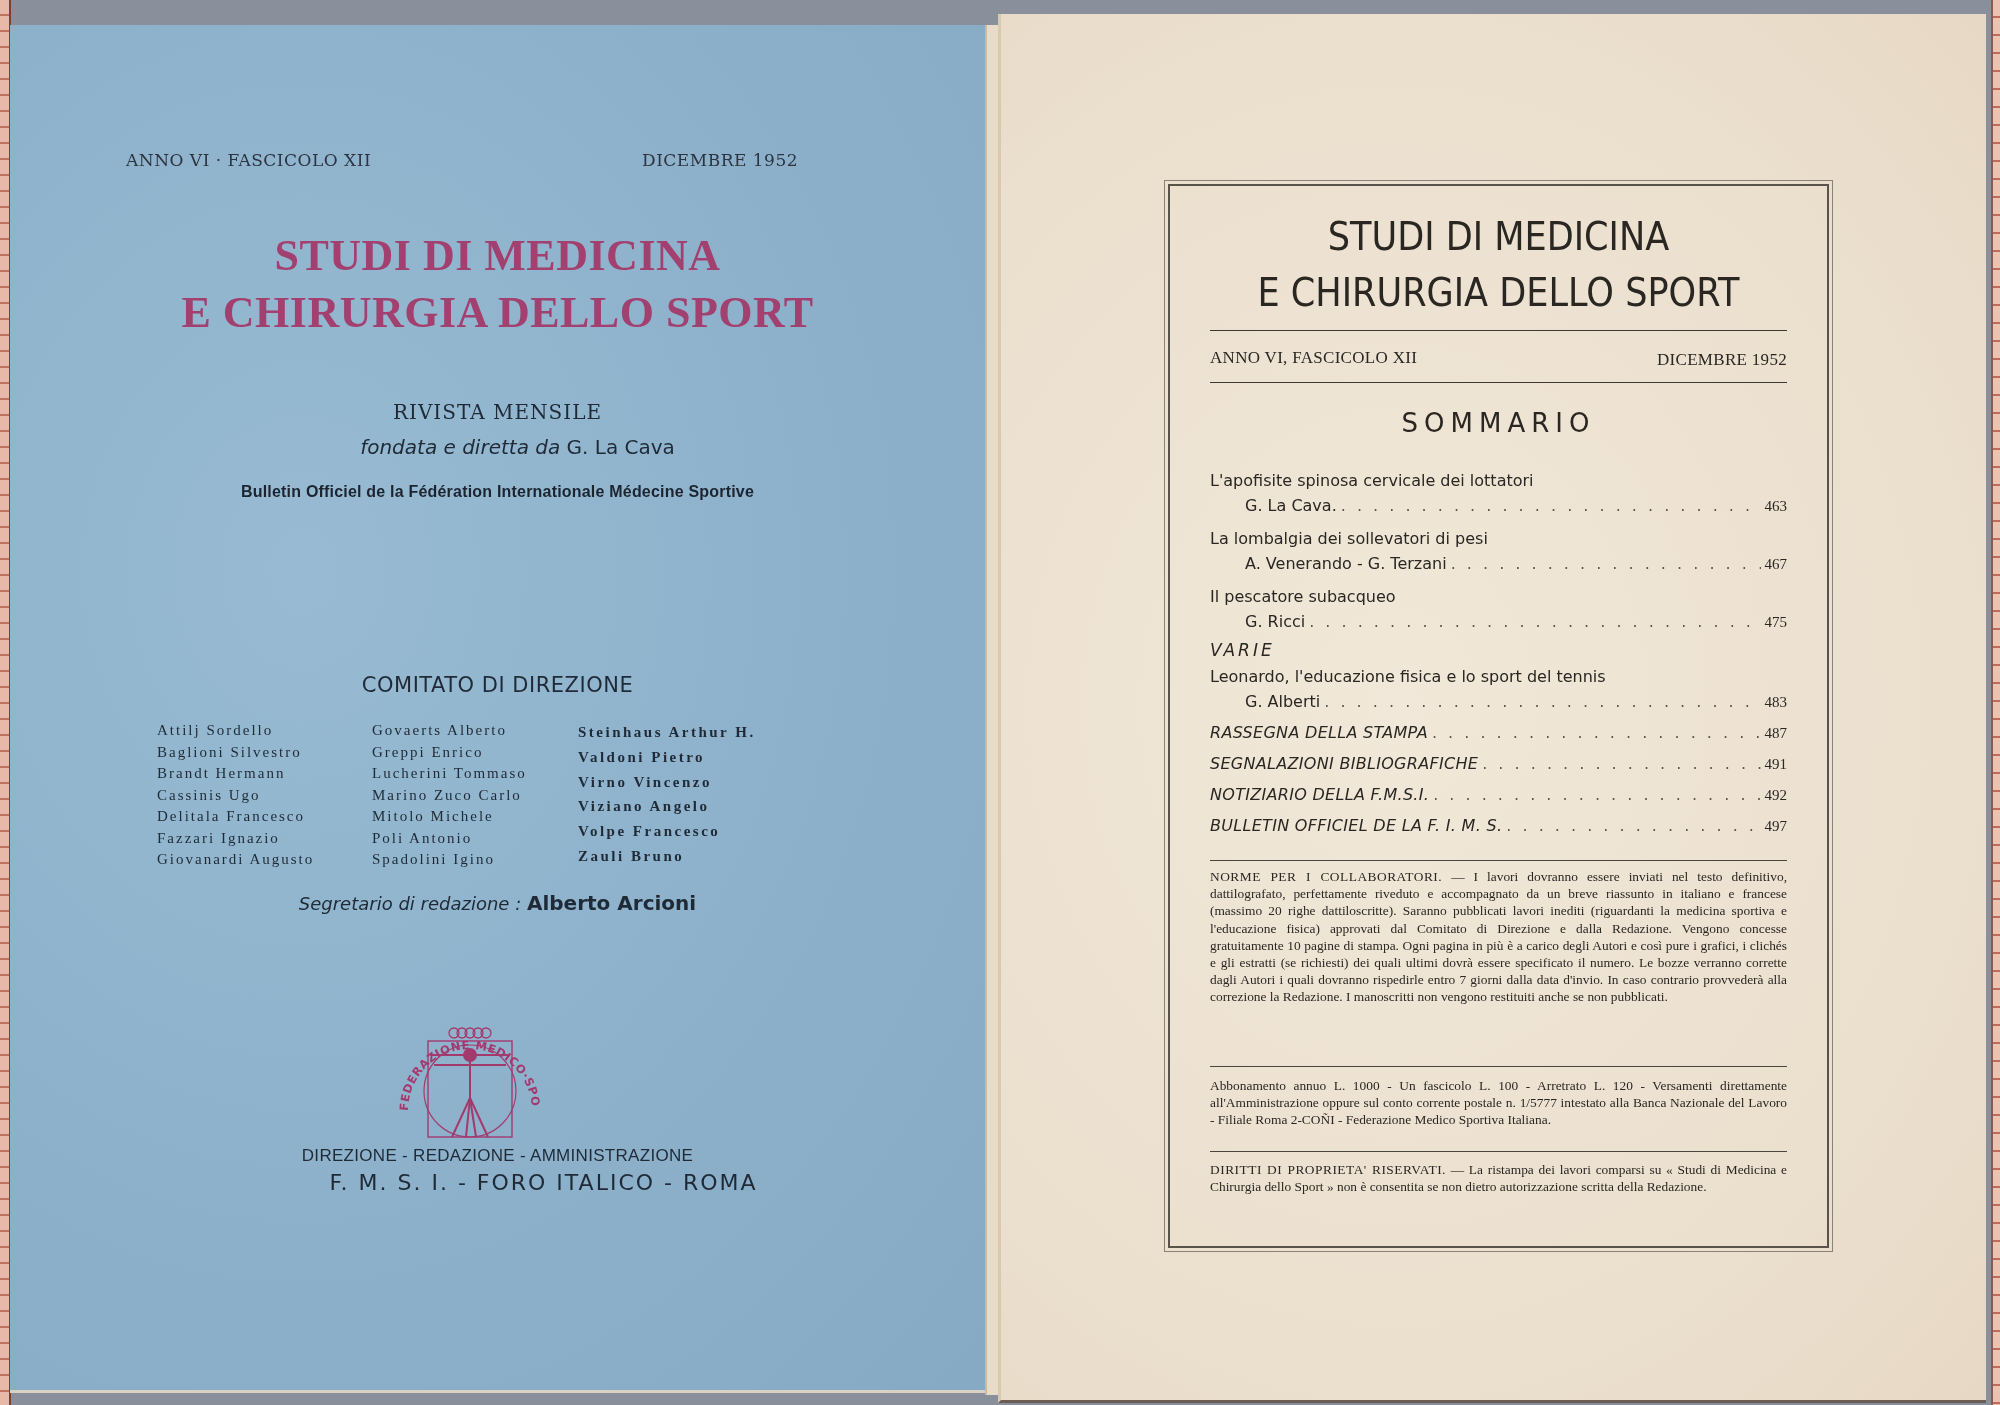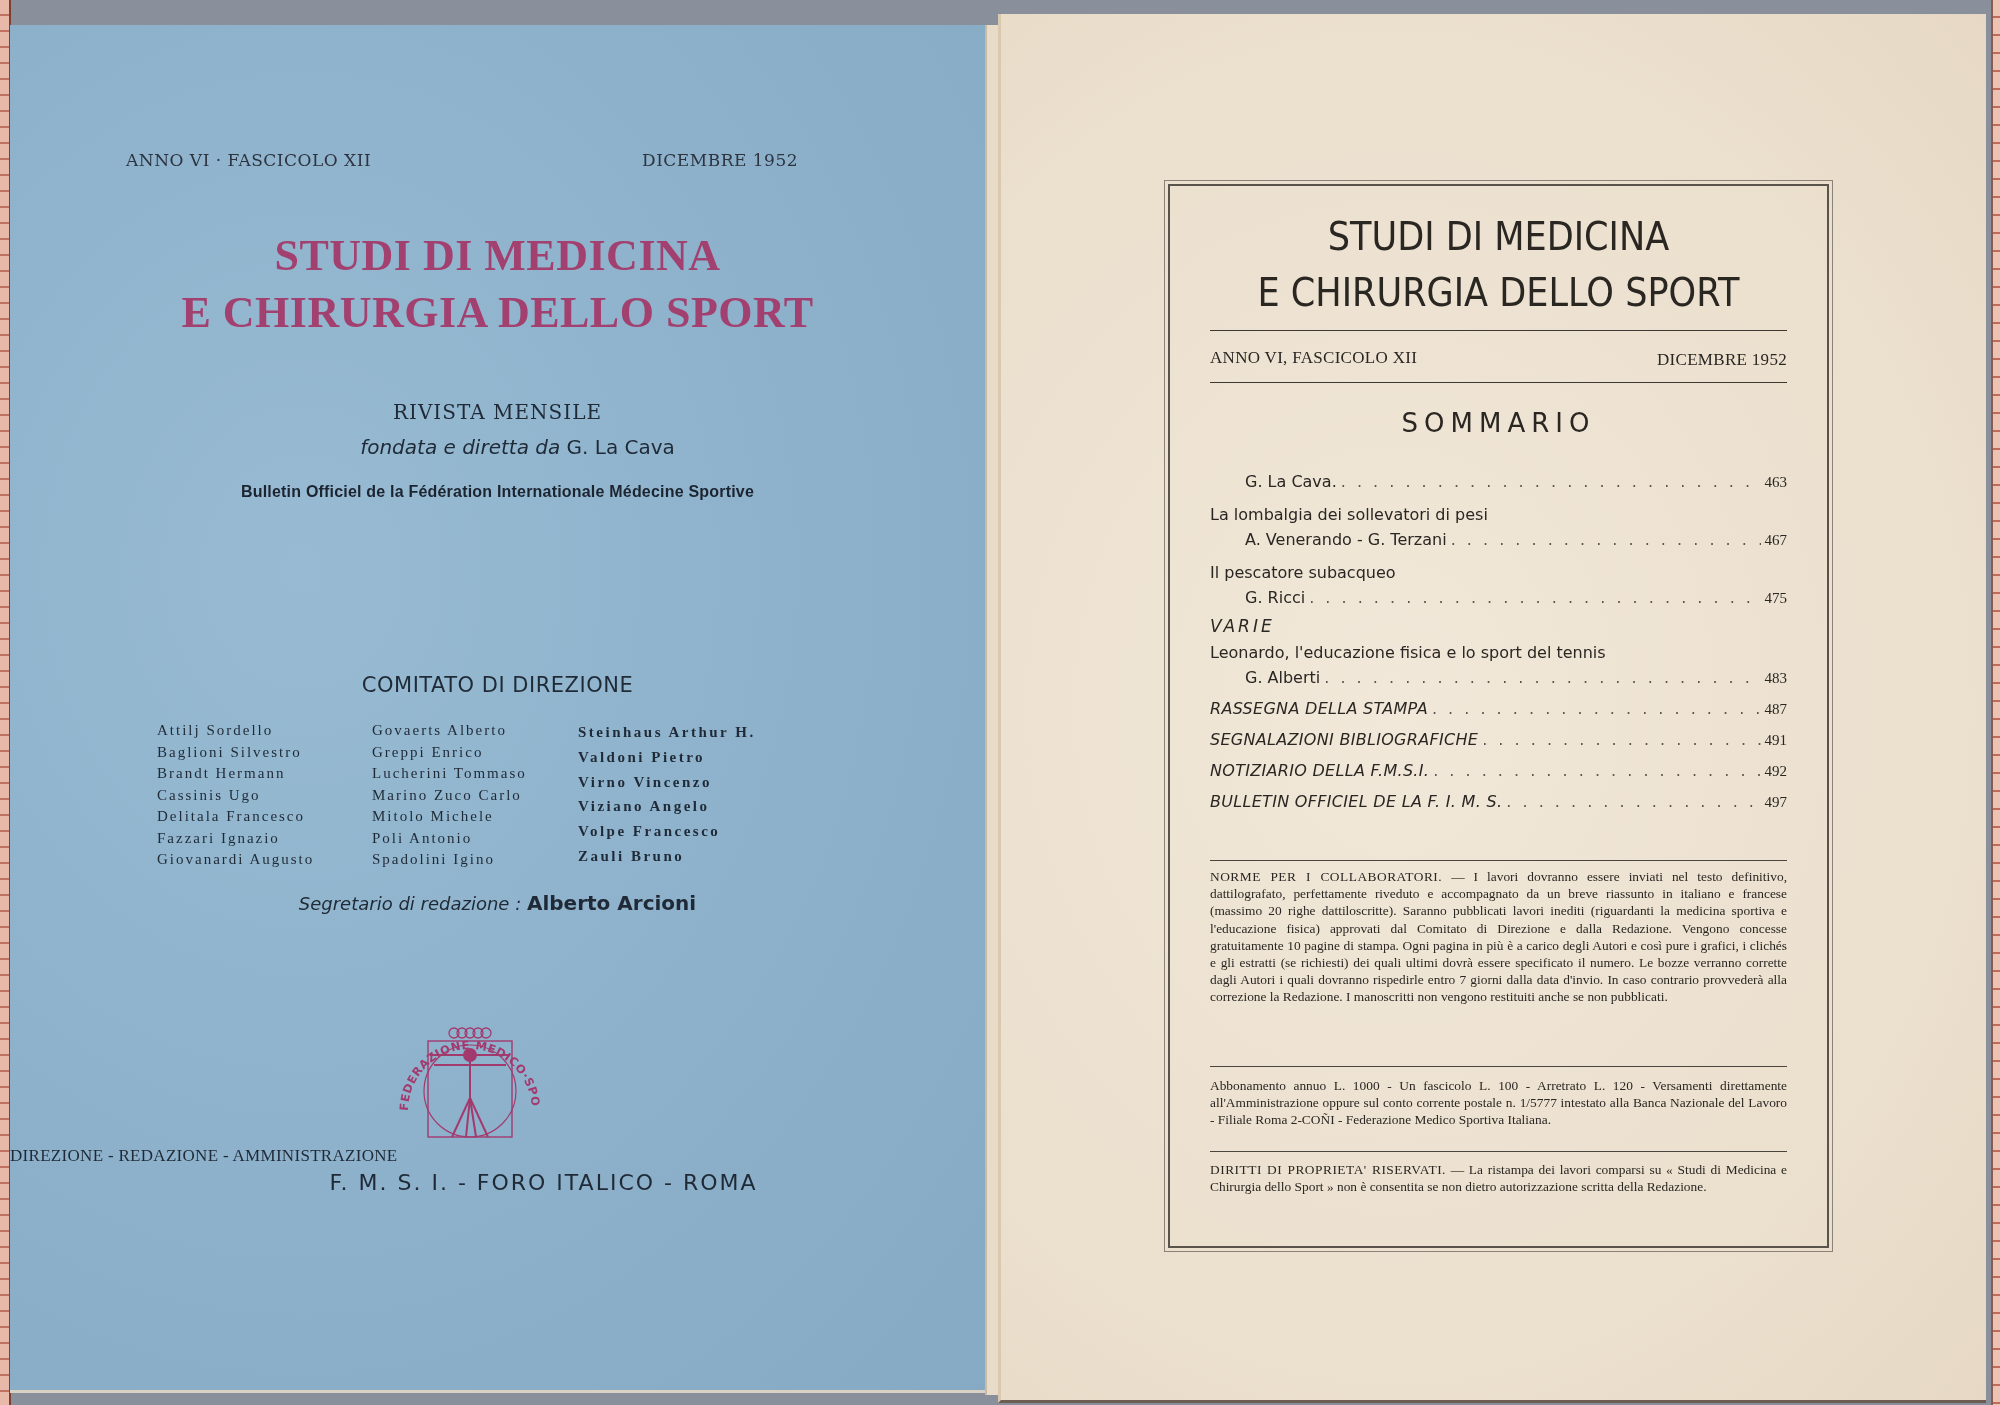--- a/index.html
+++ b/index.html
@@ -18,21 +18,21 @@
   .c-bull { font-family:"Liberation Sans", sans-serif; font-weight:bold; font-size:16px; color:#1c2430; text-align:center; width:975px; left:0; letter-spacing:0.2px; }
   .c-comm { font-family:"DejaVu Sans", sans-serif; font-size:21px; color:#1f2a36; text-align:center; width:975px; left:0; letter-spacing:0.5px; }
   .names { position:absolute; left:147px; top:720px; display:grid; grid-template-columns:215px 206px 230px; column-gap:0; }
   .names .col { display:flex; flex-direction:column; }
   .names .nm { font-family:"Liberation Serif", serif; font-size:15px; color:#1f2a36; height:21.5px; line-height:21.5px; letter-spacing:2px; }
   .names .col3 .nm { height:24.8px; line-height:24.8px; font-weight:bold; letter-spacing:2.5px; }
   .c-seg { font-family:"DejaVu Sans", sans-serif; font-size:18px; color:#1f2a36; text-align:center; width:975px; left:0; }
   .c-seg i { font-style:italic; }
   .c-seg b { font-weight:bold; font-size:20px; }
   .logo { position:absolute; left:380px; top:968px; width:160px; height:150px; }
-  .c-dir { font-family:Liberation Serif, serif; font-size:17px; color:#1f2a36; text-align:left; width:975px; left:0; letter-spacing:0.3px; }
+  .c-dir { font-family:Liberation Sans, sans-serif; font-size:17px; color:#1f2a36; text-align:center; width:975px; left:0; letter-spacing:0.3px; }
   .c-fms { font-family:"DejaVu Sans", sans-serif; font-size:22px; color:#1f2a36; text-align:center; width:975px; left:0; letter-spacing:2px; }
   .box { position:absolute; left:167px; top:170px; width:657px; height:1060px; border:2px solid #5a534c; outline:1px solid #8a8178; outline-offset:3px; }
   .p-title { font-family:"DejaVu Sans", sans-serif; font-weight:normal; font-size:39px; color:#2a2622; text-align:center; width:657px; left:0; letter-spacing:0; transform:scaleX(0.9); transform-origin:center; }
   .rule { position:absolute; left:40px; width:577px; height:0; border-top:1.5px solid #3e3832; }
   .p-anno { font-family:"Liberation Serif", serif; font-size:17px; color:#2a2622; letter-spacing:0.3px; }
   .p-somm { font-family:"DejaVu Sans", sans-serif; font-size:26px; color:#2a2622; text-align:center; width:657px; left:0; letter-spacing:6px; }
   .toc { position:absolute; left:40px; top:283px; width:577px; }
   .toc-title { font-family:"DejaVu Sans", sans-serif; font-size:16px; color:#2a2622; height:24px; line-height:24px; white-space:nowrap; }
   .toc-row { display:flex; align-items:baseline; font-family:"DejaVu Sans", sans-serif; font-size:16px; color:#2a2622; height:26px; line-height:26px; }
   .toc-row.author { padding-left:35px; }
@@ -140,20 +140,21 @@
   <div class="box">
     <div class="abs p-title" style="top:28px;">STUDI DI MEDICINA</div>
     <div class="abs p-title" style="top:84px;">E CHIRURGIA DELLO SPORT</div>
     <div class="rule" style="top:144px;"></div>
     <div class="abs p-anno" style="left:40px; top:162px;">ANNO VI, FASCICOLO XII</div>
     <div class="abs p-anno" style="right:40px; top:164px;">DICEMBRE 1952</div>
     <div class="rule" style="top:196px;"></div>
     <div class="abs p-somm" style="top:222px;">SOMMARIO</div>
 
     <div class="toc">
+      <div class="toc-title">L'apofisite spinosa cervicale dei lottatori</div>
       <div class="toc-row author">
         <span class="lbl">G. La Cava.</span>
           <span class="dots"></span>
           <span class="pg">463</span>
       </div>
       <div class="gap"></div>
       <div class="toc-title">La lombalgia dei sollevatori di pesi</div>
       <div class="toc-row author">
         <span class="lbl">A. Venerando - G. Terzani</span>
           <span class="dots"></span>

